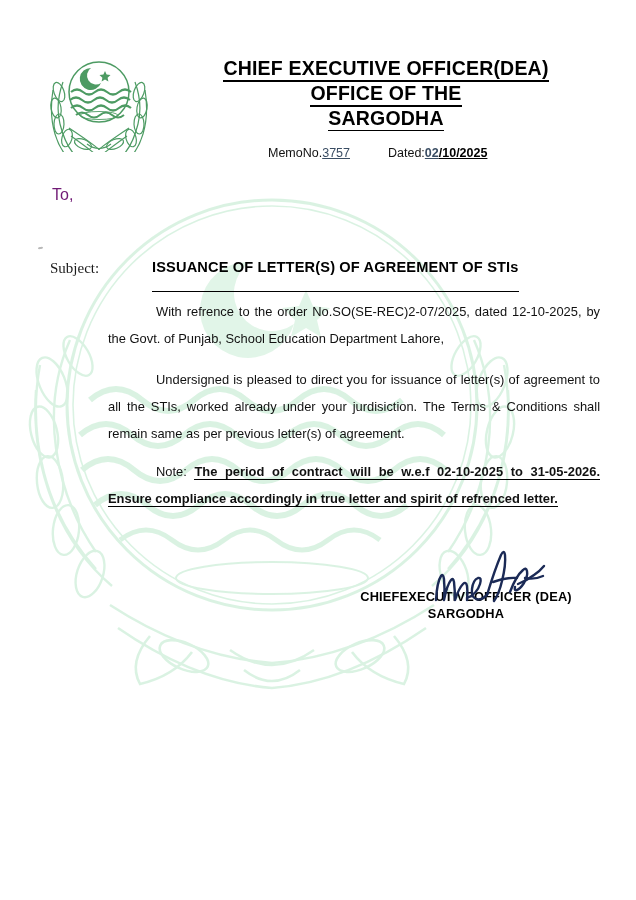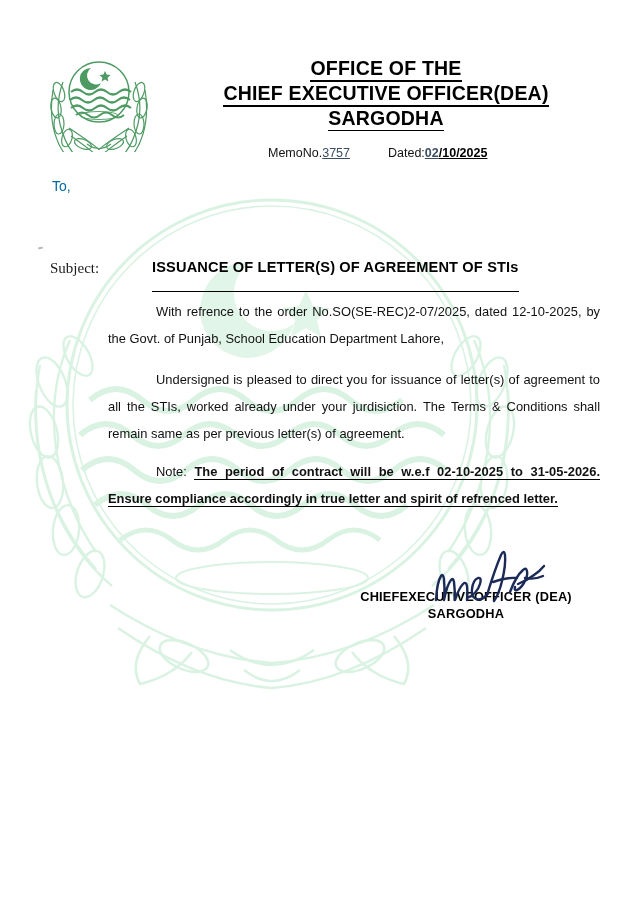--- a/index.html
+++ b/index.html
@@ -105,23 +105,23 @@
     color: #000;
     font-weight: bold;
     text-decoration: underline;
     text-underline-offset: 1px;
   }
 
   
   .to-label {
     position: absolute;
     left: 52px;
-    top: 178px;
-    font-size: 14px;
-    color: #0369a1;
+    top: 186px;
+    font-size: 16px;
+    color: #701a75;
     z-index: 2;
   }
   .addressee {
     position: absolute;
     left: 144px;
     top: 192px;
     font-size: 12.8px;
     line-height: 19px;
     color: #111;
     z-index: 2;
@@ -322,22 +322,22 @@
         <path d="M24 76 q30 20 30 22 q0 -2 30 -22"></path>
         <path d="M26 84 q28 20 28 22 q0 -2 28 -22"></path>
         <path d="M42 92 q12 9 24 0"></path>
         <ellipse cx="38" cy="92" rx="9" ry="4.6" transform="rotate(22 38 92)"></ellipse>
         <ellipse cx="70" cy="92" rx="9" ry="4.6" transform="rotate(-22 70 92)"></ellipse>
       </g>
     </g>
   </svg>
 
   <div class="header">
+    <div class="header-line l2"><span>CHIEF EXECUTIVE OFFICER(DEA)</span></div>
     <div class="header-line l1"><span>OFFICE OF THE</span></div>
-    <div class="header-line l2"><span>CHIEF EXECUTIVE OFFICER(DEA)</span></div>
     <div class="header-line l3"><span>SARGODHA</span></div>
   </div>
 
   <div class="memo-row">
     <div class="memo-no"><span>MemoNo.</span><span class="value">3757</span></div>
     <div class="memo-date"><span>Dated:</span><span class="d1">02</span><span class="d2">/10/2025</span></div>
   </div>
 
   <div class="to-label">To,</div>
 

